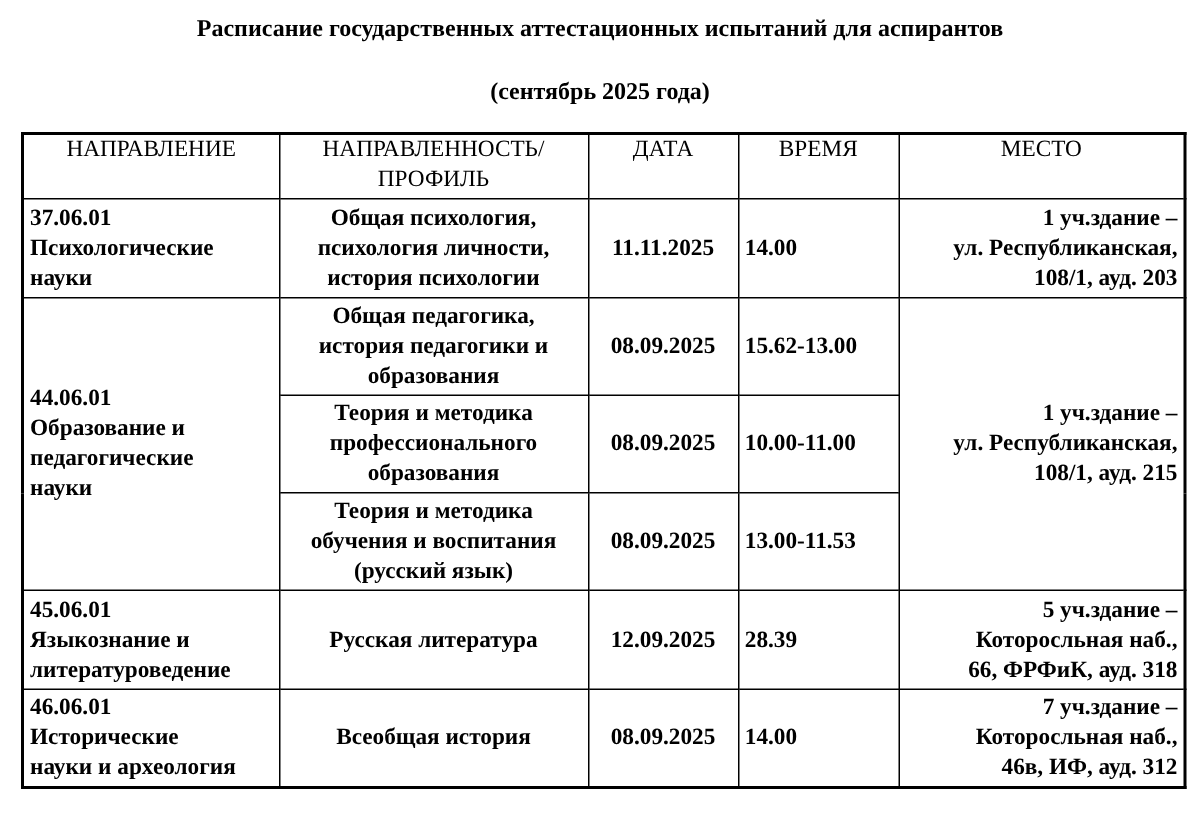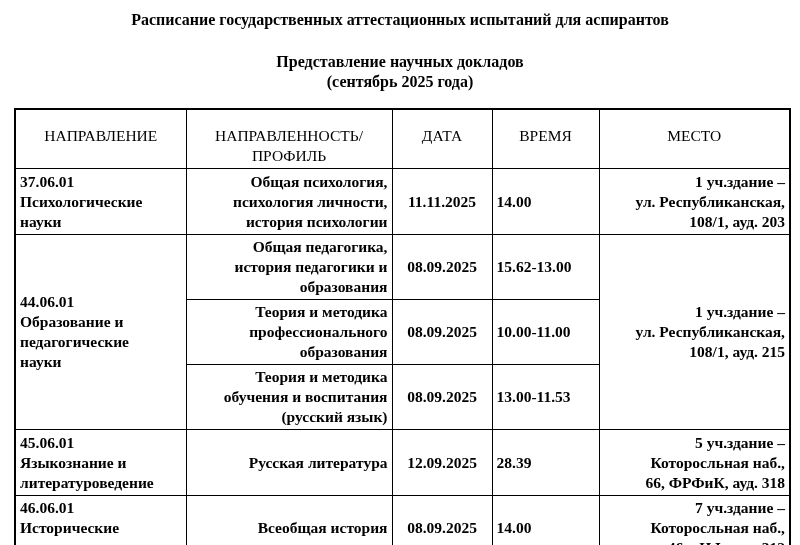--- a/index.html
+++ b/index.html
@@ -40,45 +40,44 @@
     font-size: 15.5px;
     line-height: 20px;
     padding: 2px 4px;
     white-space: pre-line;
     overflow: hidden;
   }
   table.schedule th {
     font-weight: normal;
     text-align: center;
     vertical-align: top;
-    padding-top: 16px;
+    padding-top: 0;
   }
   table.schedule td { vertical-align: middle; font-weight: bold; }
   td.c-dir   { text-align: left; padding-left: 6px; }
-  td.c-prof  { text-align: right; padding-left: 7px; }
+  td.c-prof  { text-align: center; padding-left: 7px; }
   td.c-date  { text-align: center; }
   td.c-time  { text-align: left; }
   td.c-place { text-align: right; }
   tr.r-head { height: 42px; }
   tr.r1  { height: 66px; }
   tr.r2a { height: 60px; }
   tr.r2b { height: 64px; }
   tr.r2c { height: 62px; }
   tr.r3  { height: 66px; }
   tr.r4  { height: 58px; }
 </style>
 </head>
 <body>
 
 <div class="page">
 
   <h1 class="doc-title">Расписание государственных аттестационных испытаний для аспирантов</h1>
 
   <div class="doc-subtitle">
-    <div>Представление научных докладов</div>
     <div>(сентябрь 2025 года)</div>
   </div>
 
   <table class="schedule">
     <colgroup>
       <col style="width:171px">
       <col style="width:206px">
       <col style="width:100px">
       <col style="width:107px">
       <col style="width:191px">

